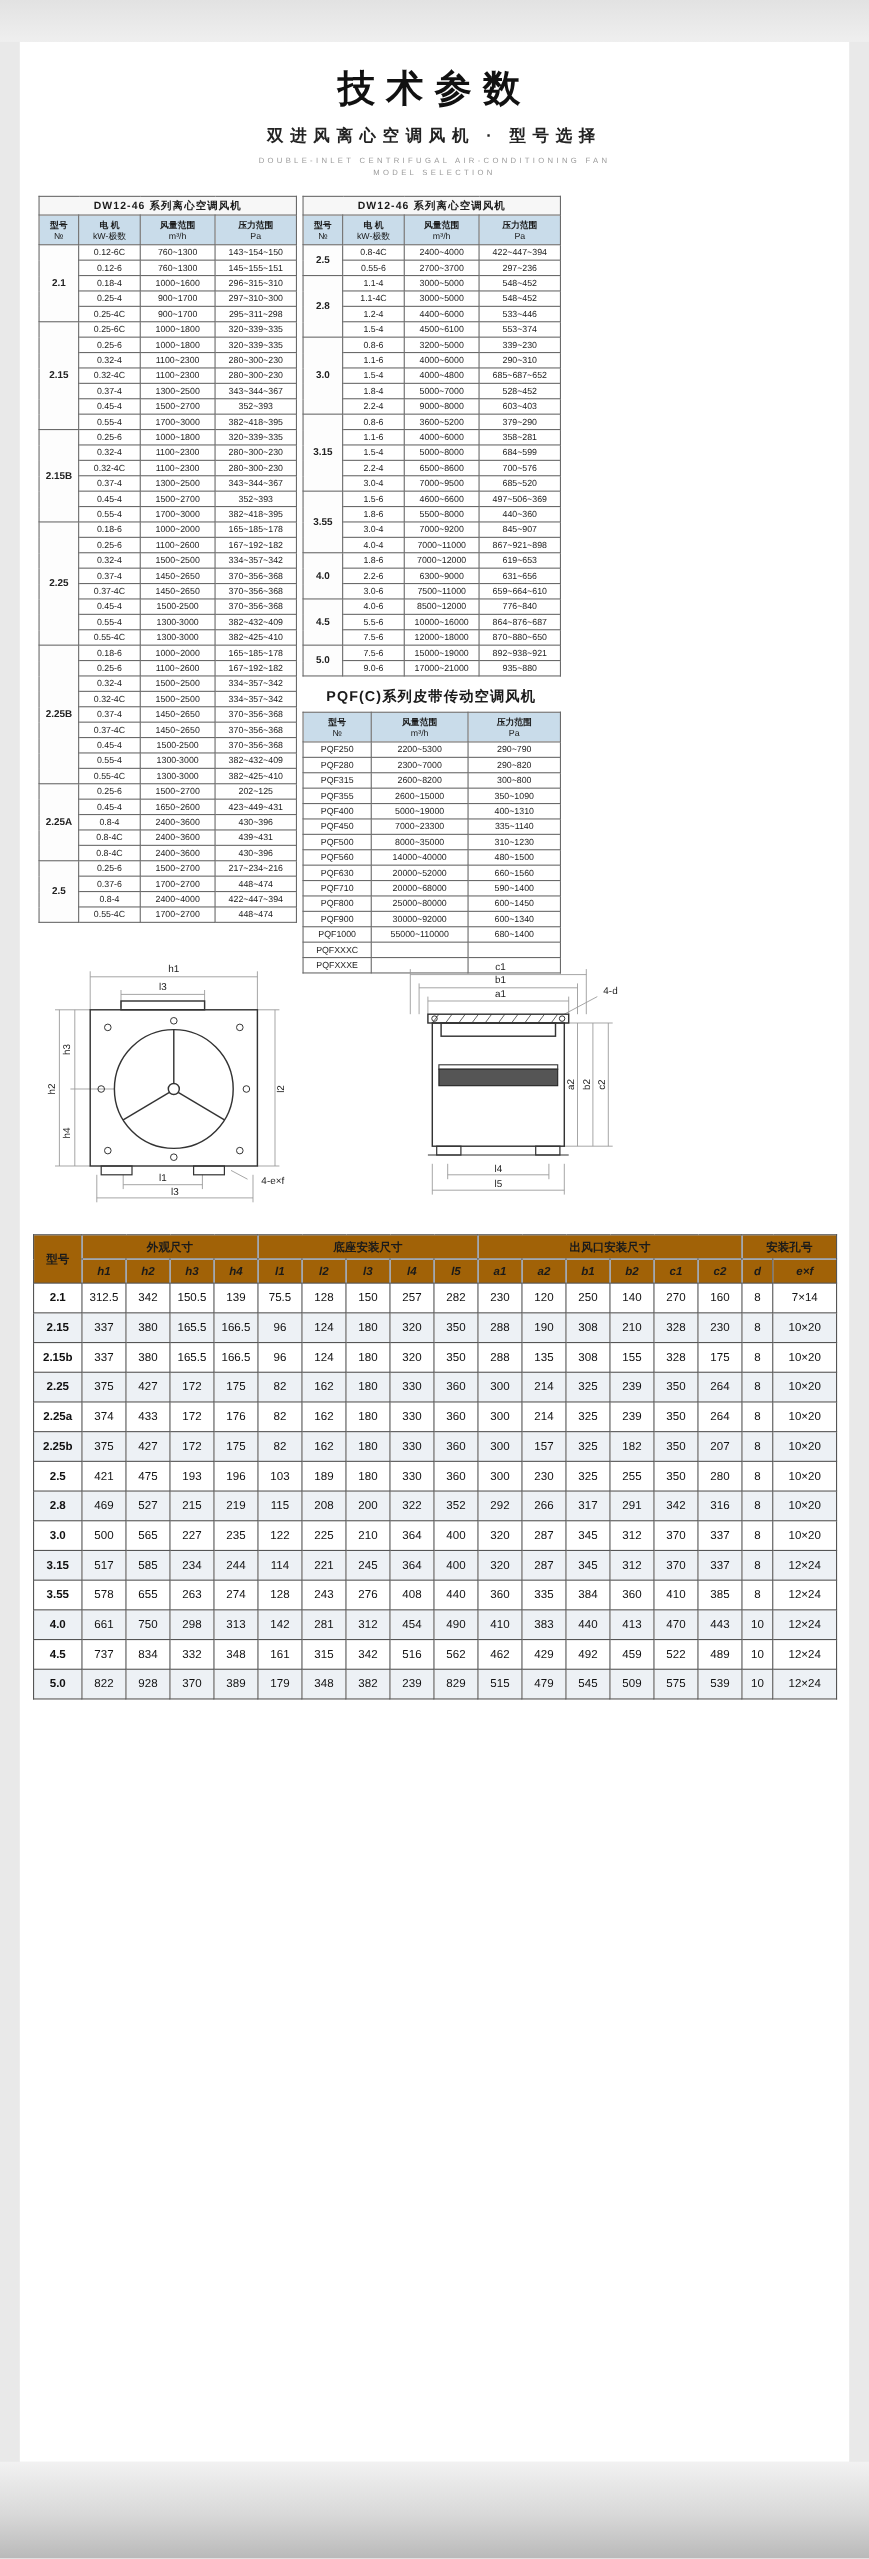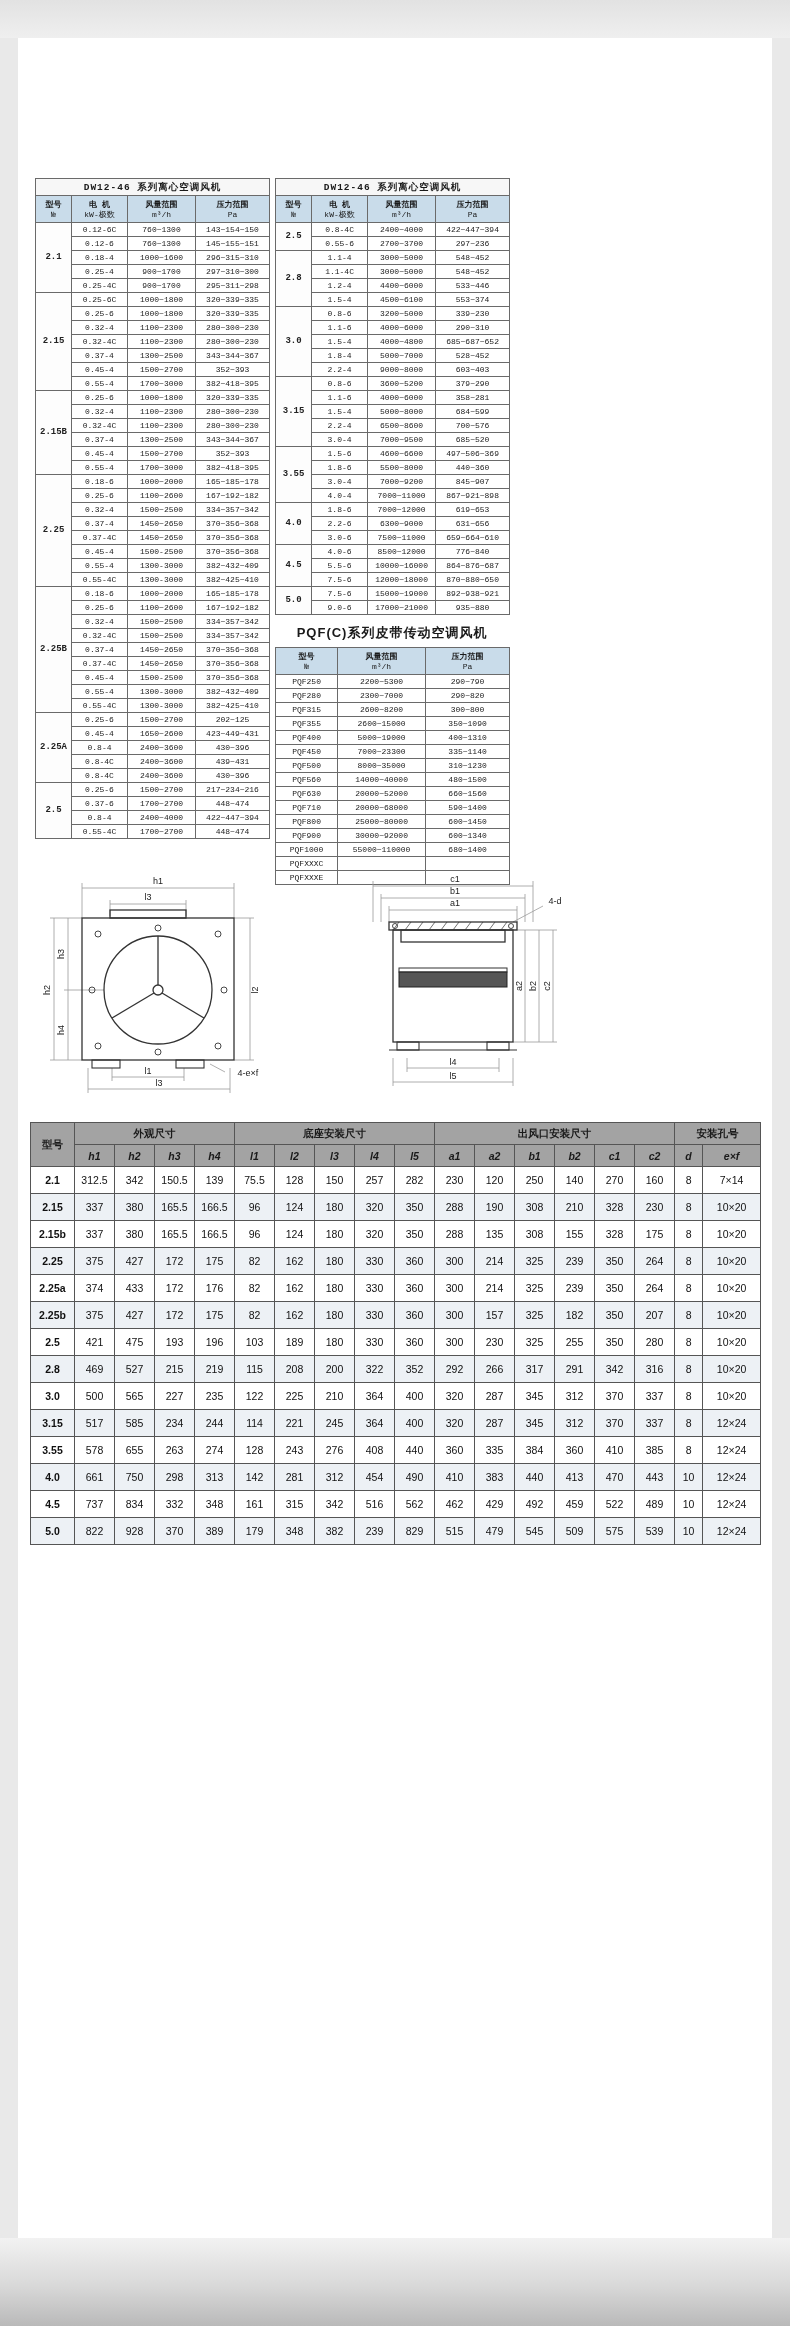--- a/index.html
+++ b/index.html
@@ -18,49 +18,55 @@
 
   .header{position:absolute;top:58px;left:0;width:790px;text-align:center;z-index:2;}
   .title{font-size:34px;font-weight:bold;letter-spacing:10px;color:#111;}
   .subtitle{margin-top:10px;font-size:15px;font-weight:bold;letter-spacing:6px;color:#222;}
   .sub-en{margin-top:4px;font-size:7px;letter-spacing:3px;color:#9a9a9a;}
   .sub-en.first{margin-top:10px;}
 
   .spec-tables{position:absolute;top:178px;left:35px;display:flex;gap:5px;align-items:flex-start;z-index:2;}
   table.fan{border-collapse:collapse;table-layout:fixed;width:234px;font-size:8px;background:#fff;}
   table.fan th,table.fan td{border:1px solid #6a6a6a;padding:0 1px;text-align:center;vertical-align:middle;overflow:hidden;white-space:nowrap;}
-  table.fan{border:1.5px solid #444;font-family:Liberation Mono, monospace;}
+  table.fan{border:1.5px solid #444;}
   table.fan .fan-title{height:16px;font-size:9.5px;font-weight:bold;background:#f7f7f7;letter-spacing:1px;}
   table.fan .fan-head{background:#c9dcea;height:26px;font-weight:bold;}
   table.fan .fan-head .hl1{line-height:11px;}
   table.fan .fan-head .hl2{line-height:10px;font-weight:normal;}
   table.fan td{height:13px;line-height:13px;color:#222;}
   table.fan td.model{font-size:9px;font-weight:bold;background:#fdfdfd;}
   .right-col{width:234px;display:flex;flex-direction:column;}
   .pqf-title{margin-top:9px;margin-bottom:5px;text-align:center;font-size:13px;font-weight:bold;letter-spacing:1px;}
   table.pqf td{height:13px;}
 
   .drawings{position:absolute;top:872px;left:40px;width:710px;display:flex;gap:55px;z-index:2;}
   .drawings svg text{font-family:"Liberation Sans","DejaVu Sans",sans-serif;}
 
   table.dim{position:absolute;top:1122px;left:30px;width:730px;border-collapse:collapse;table-layout:fixed;font-size:10.5px;background:#fff;z-index:2;border:1.5px solid #333;}
   table.dim th,table.dim td{border:1px solid #555;text-align:center;vertical-align:middle;padding:0;overflow:hidden;white-space:nowrap;}
-  table.dim th{background:#a3a3a3;height:21px;font-weight:bold;}
+  table.dim th{background:#a16207;height:21px;font-weight:bold;}
   table.dim th.dim-sub{font-weight:bold;font-style:italic;}
   table.dim td{height:26px;color:#111;}
   table.dim td.dim-model{font-weight:bold;}
   table.dim tr.alt td{background:#edf1f5;}
 </style>
 </head>
 <body>
 
 <div class="page">
   <div class="sheet"></div>
   <div class="top-band"></div>
 
+  <div class="header">
+    <div class="title">技术参数</div>
+    <div class="subtitle">双进风离心空调风机 · 型号选择</div>
+    <div class="sub-en first">DOUBLE-INLET CENTRIFUGAL AIR-CONDITIONING FAN</div>
+    <div class="sub-en">MODEL SELECTION</div>
+  </div>
 
   <div class="spec-tables">
     <table class="fan" id="left-table">
       <colgroup>
         <col style="width:36px">
           <col style="width:56px">
           <col style="width:68px">
           <col style="width:74px">
       </colgroup>
     <thead>

